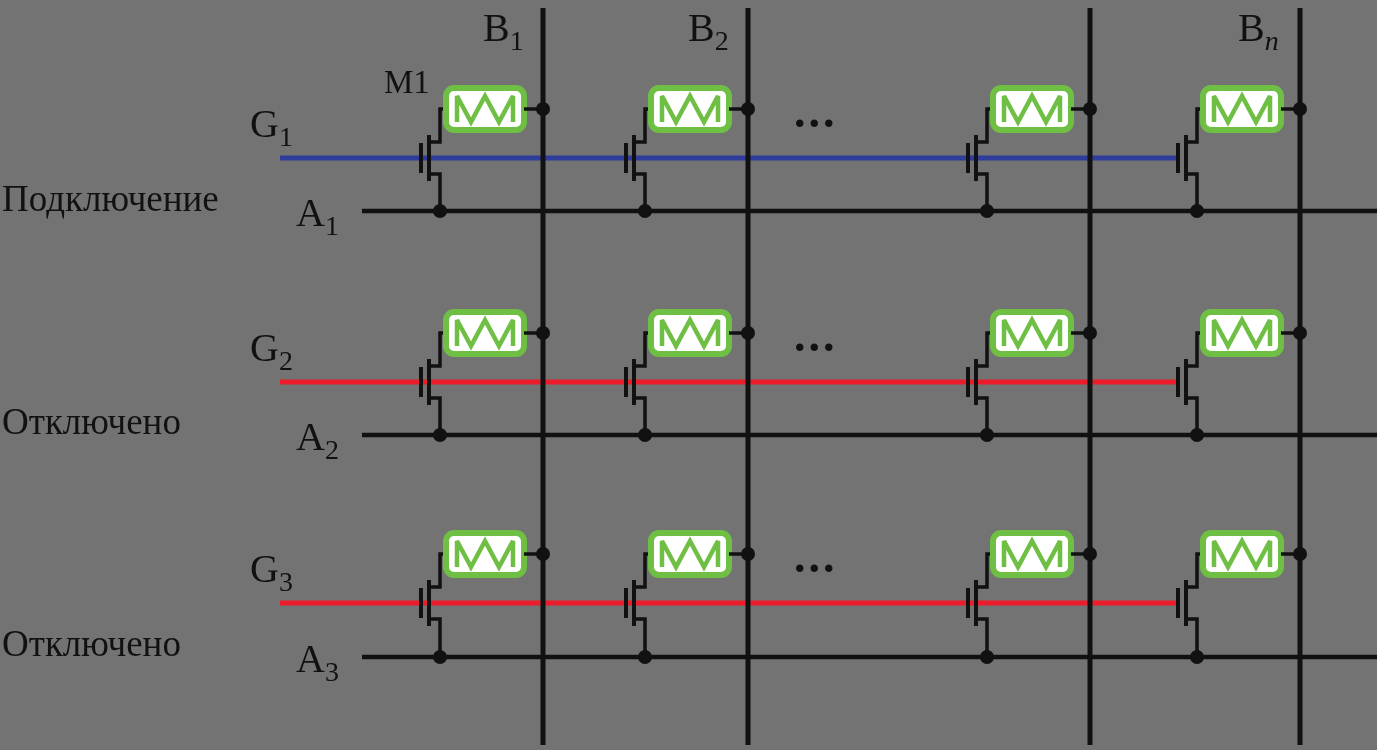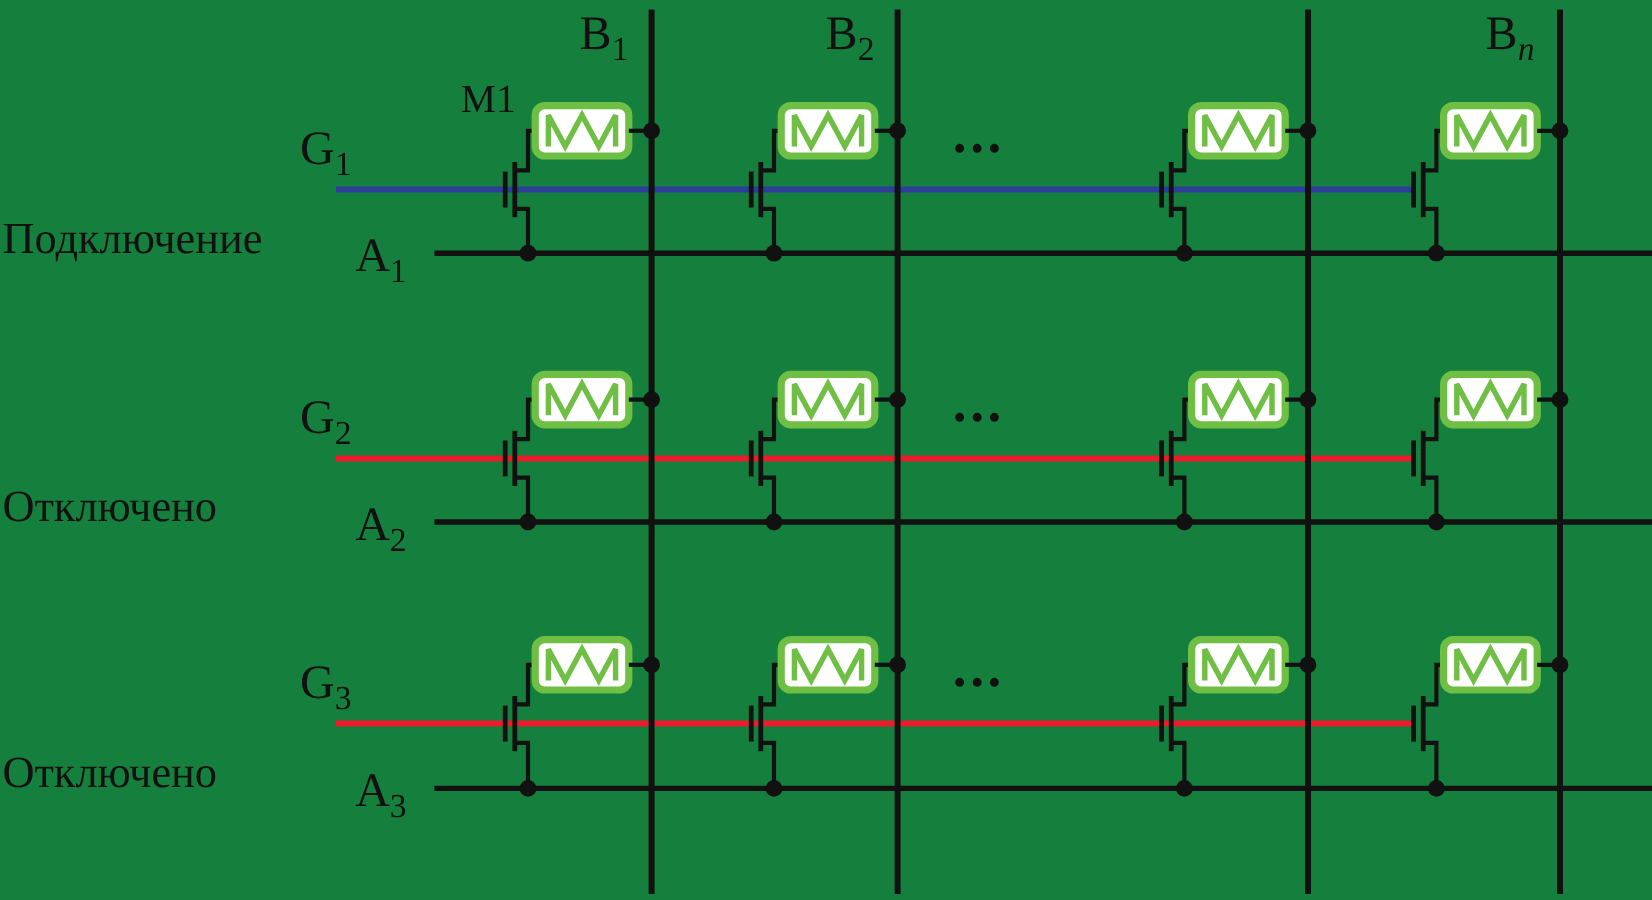--- a/index.html
+++ b/index.html
@@ -1,20 +1,20 @@
 <!DOCTYPE html>
 <html><head>
 <meta charset="utf-8">
 <style>
   html, body { margin: 0; padding: 0; background: #ffffff; }
   .canvas {
     position: relative;
     width: 1377px;
     height: 750px;
-    background: #15803d;
+    background: #737373;
     overflow: hidden;
   }
   svg { display: block; width: 100%; height: 100%; }
   text {
     font-family: "Liberation Serif", serif;
     fill: #111111;
   }
   .lbl   { font-size: 40px; }
   .sub   { font-size: 28px; }
   .it    { font-style: italic; }

